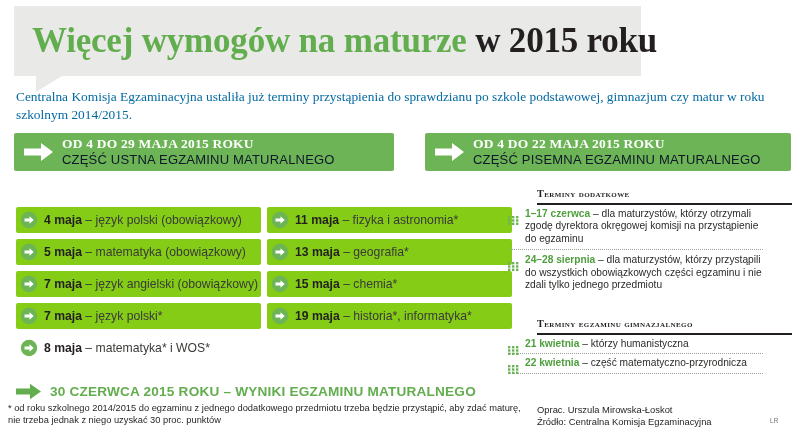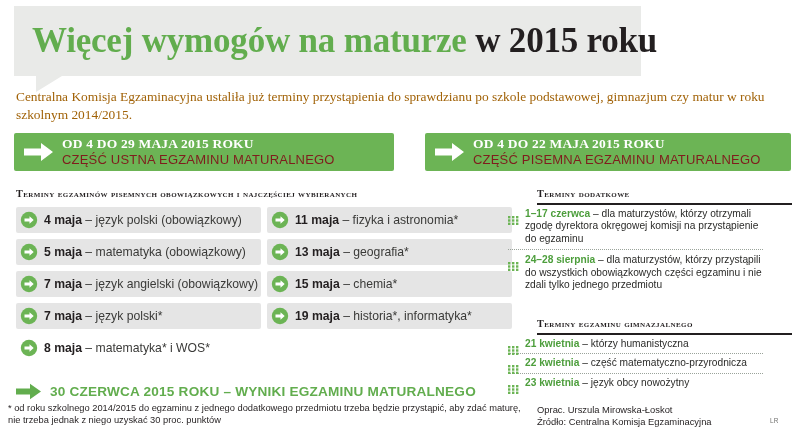--- a/index.html
+++ b/index.html
@@ -29,21 +29,21 @@
     position:absolute;left:36px;top:76px;width:0;height:0;
     border-left:0 solid transparent;
     border-top:16px solid #e9eae8;
     border-right:26px solid transparent;
   }
 
   
   .intro{
     position:absolute;left:16px;top:88px;width:775px;
     font-family:"Liberation Serif", serif;
-    font-size:13.4px;line-height:18px;color:#a16207;
+    font-size:13.4px;line-height:18px;color:#0369a1;
   }
 
   
   .banner{
     position:absolute;height:38px;background:#6cb455;
     border-radius:2px;
   }
   .banner.left{left:14px;top:133px;width:380px;}
   .banner.right{left:425px;top:133px;width:366px;}
   .banner .arrow{
@@ -53,42 +53,42 @@
   .banner .b-l1{
     position:absolute;left:48px;top:3px;
     font-family:"Liberation Serif", serif;
     font-weight:700;font-size:13.5px;color:#ffffff;letter-spacing:.2px;
     white-space:nowrap;
     text-align:right;
   }
   .banner .b-l2{
     position:absolute;left:48px;top:19px;
     font-family:"Liberation Sans", sans-serif;
-    font-weight:400;font-size:13px;color:#7f1d1d;letter-spacing:.2px;
+    font-weight:400;font-size:13px;color:#0f172a;letter-spacing:.2px;
     white-space:nowrap;
   }
 
   
   .sec-head{
     font-family:"Liberation Serif", serif;
     font-weight:700;font-size:10.2px;
     font-variant:small-caps;text-transform:lowercase;
     letter-spacing:.4px;color:#231f20;white-space:nowrap;
   }
   .sec-head::first-letter{text-transform:uppercase;}
   #left-section-head{position:absolute;left:16px;top:188px;}
   .rule{position:absolute;background:#231f20;height:1.6px;}
 
   
   .col{position:absolute;}
   #col-a{left:16px;top:207px;width:245px;}
   #col-b{left:267px;top:207px;width:245px;}
   .row{
     position:relative;height:26px;margin-bottom:6px;
-    background:#e5e5e5;border-radius:2px;
+    background:#84cc16;border-radius:2px;
   }
   .row.plain{background:transparent;}
   .row .circ{
     position:absolute;left:4px;top:4px;width:18px;height:18px;
   }
   .row .txt{
     position:absolute;left:28px;top:0;height:26px;line-height:26px;
     font-size:12.2px;color:#3a3a38;white-space:nowrap;
   }
   .row .txt b{font-weight:700;color:#231f20;}
@@ -163,21 +163,20 @@
   <div class="banner right">
     <span class="arrow">
       <svg width="30" height="20" viewBox="0 0 30 20">
           <path d="M0 6.5 h17 V1 L29 10 L17 19 V13.5 H0 Z" fill="#ffffff"></path>
         </svg>
     </span>
     <div class="b-l1">OD 4 DO 22 MAJA 2015 ROKU</div>
     <div class="b-l2">CZĘŚĆ PISEMNA EGZAMINU MATURALNEGO</div>
   </div>
 
-  <div class="sec-head" id="left-section-head">TERMINY EGZAMINÓW PISEMNYCH OBOWIĄZKOWYCH I NAJCZĘŚCIEJ WYBIERANYCH</div>
 
   <div class="col" id="col-a">
     <div class="row">
       <span class="circ">
         <svg width="18" height="18" viewBox="0 0 18 18">
             <circle cx="9" cy="9" r="8.2" fill="#6cb455"></circle>
             <path d="M4.5 7.4h5V5.2l4.2 3.8-4.2 3.8v-2.2h-5z" fill="#ffffff"></path>
           </svg>
       </span>
       <span class="txt"><b>4 maja</b> <span>– język polski (obowiązkowy)</span></span>
@@ -348,38 +347,20 @@
               <rect x="8" y="3.3" width="2.4" height="2.4"></rect>
               <rect x="0" y="6.6" width="2.4" height="2.4"></rect>
               <rect x="4" y="6.6" width="2.4" height="2.4"></rect>
               <rect x="8" y="6.6" width="2.4" height="2.4"></rect>
             </g>
           </svg>
       </span>
       <div class="rtext"><b>22 kwietnia</b> <span>– część matematyczno-przyrodnicza</span></div>
     </div>
     <div class="dotrule tight"></div>
-    <div class="ritem">
-      <span class="grid">
-        <svg width="11" height="9" viewBox="0 0 11 9">
-            <g fill="#6cb455">
-              <rect x="0" y="0" width="2.4" height="2.4"></rect>
-              <rect x="4" y="0" width="2.4" height="2.4"></rect>
-              <rect x="8" y="0" width="2.4" height="2.4"></rect>
-              <rect x="0" y="3.3" width="2.4" height="2.4"></rect>
-              <rect x="4" y="3.3" width="2.4" height="2.4"></rect>
-              <rect x="8" y="3.3" width="2.4" height="2.4"></rect>
-              <rect x="0" y="6.6" width="2.4" height="2.4"></rect>
-              <rect x="4" y="6.6" width="2.4" height="2.4"></rect>
-              <rect x="8" y="6.6" width="2.4" height="2.4"></rect>
-            </g>
-          </svg>
-      </span>
-      <div class="rtext"><b>23 kwietnia</b> <span>– język obcy nowożytny</span></div>
-    </div>
   </div>
 
   <div class="source">
     <div>Oprac. Urszula Mirowska-Łoskot</div>
     <div>Źródło: Centralna Komisja Egzaminacyjna</div>
   </div>
   <div class="credit">LR</div>
 
 </div>
 

